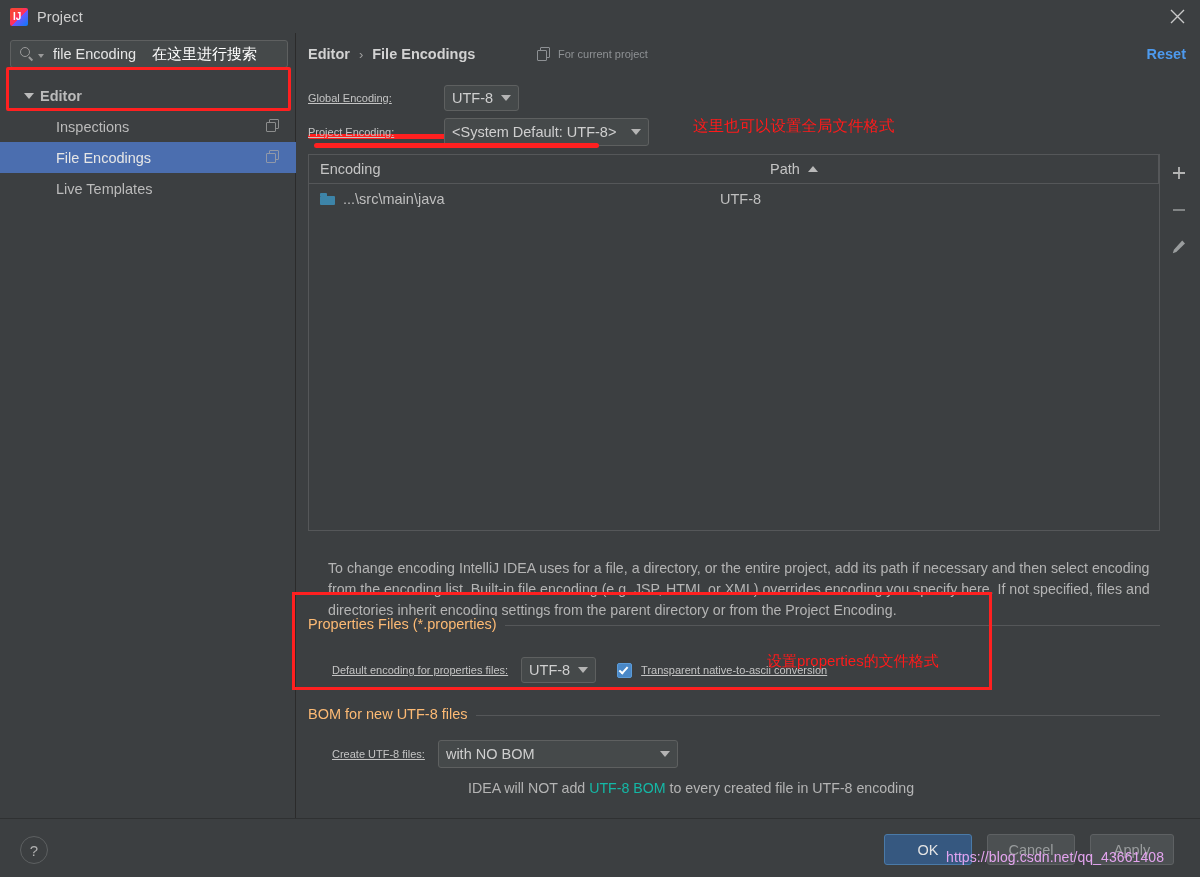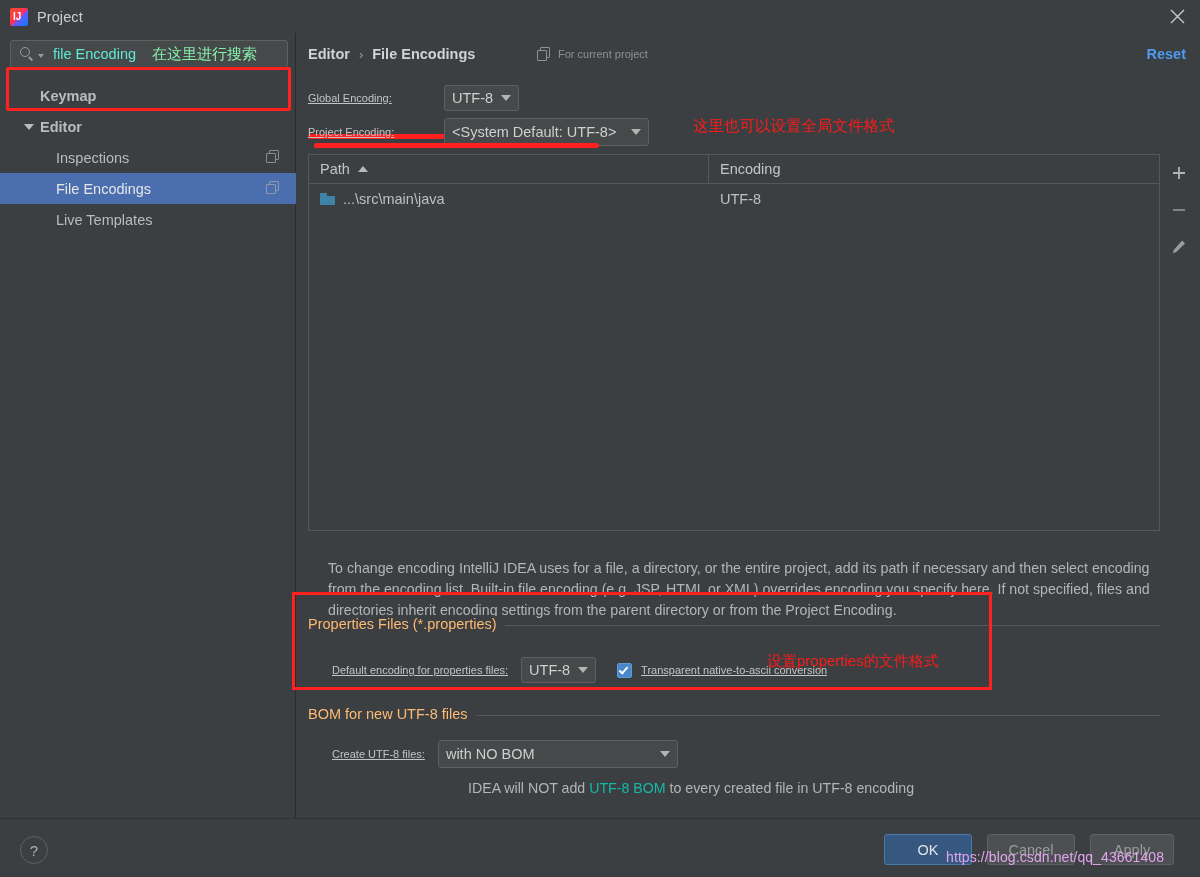--- a/index.html
+++ b/index.html
@@ -39,22 +39,22 @@
     background: #45494a; border: 1px solid #5e6060; border-radius: 3px;
     display: flex; align-items: center; padding: 0 8px; position: relative;
   }
   .search-icon { width: 16px; height: 16px; position: relative; flex: none; margin-right: 2px; }
   .search-icon .circ { position: absolute; left: 1px; top: 1px; width: 10px; height: 10px;
     border: 1.6px solid #9a9a9a; border-radius: 50%; }
   .search-icon .hdl { position: absolute; left: 10px; top: 10px; width: 5px; height: 1.6px;
     background: #9a9a9a; transform: rotate(45deg); transform-origin: left center; }
   .search-caret { width: 0; height: 0; border-left: 3px solid transparent; border-right: 3px solid transparent;
     border-top: 4px solid #9a9a9a; margin-left: 1px; margin-top: 4px; flex: none; }
-  .search-value { margin-left: 9px; font-size: 14.5px; color: #5eead4; white-space: nowrap; }
-  .search-note { margin-left: 16px; font-size: 15px; color: #86efac; white-space: nowrap; }
+  .search-value { margin-left: 9px; font-size: 14.5px; color: #e5e5e5; white-space: nowrap; }
+  .search-note { margin-left: 16px; font-size: 15px; color: #ffffff; white-space: nowrap; }
   .hl-search {
     position: absolute; left: 6px; top: 34px; width: 285px; height: 44px;
     border: 3px solid #ff2020; border-radius: 2px; pointer-events: none;
   }
 
   .nav { position: absolute; left: 0; top: 47px; width: 296px; }
   .nav-item {
     height: 31px; display: flex; align-items: center; position: relative;
     font-size: 14.5px; color: #bbbbbb; cursor: pointer;
   }
@@ -187,23 +187,20 @@
         </div>
         <div class="search-caret"></div>
         <div class="search-value">file Encoding</div>
         <div class="search-note">在这里进行搜索</div>
       </div>
     </div>
     <div class="hl-search"></div>
 
     <div class="nav">
 
-      <div class="nav-item lvl0">
-        <span>Keymap</span>
-      </div>
 
       <div class="nav-item lvl0 expandable">
         <span class="tri"></span>
         <span>Editor</span>
       </div>
 
       <div class="nav-item lvl1">
         <span>Inspections</span>
         <span class="copy-ic">
             <span class="b1"></span>
@@ -261,26 +258,26 @@
         <span class="cv">&lt;System Default: UTF-8&gt;</span>
         <span class="arrow"></span>
       </span>
     </div>
     <div class="ann-underline" style="left:17px; top:110px; width:285px; height:5px;"></div>
 
     <div class="ann-text" style="left:396px; top:83px;">这里也可以设置全局文件格式</div>
 
     <div class="tbl-wrap">
       <div class="tbl-head">
+        <div class="th enc">
+          <span>Encoding</span>
+        </div>
         <div class="th path">
           <span>Path</span>
           <span class="sort-asc"></span>
-        </div>
-        <div class="th enc">
-          <span>Encoding</span>
         </div>
       </div>
       <div class="tbl-row">
         <div class="td path">
           <span class="folder-ic">
               <span class="tab"></span>
               <span class="bod"></span>
             </span>
           <span>...\src\main\java</span>
         </div>

